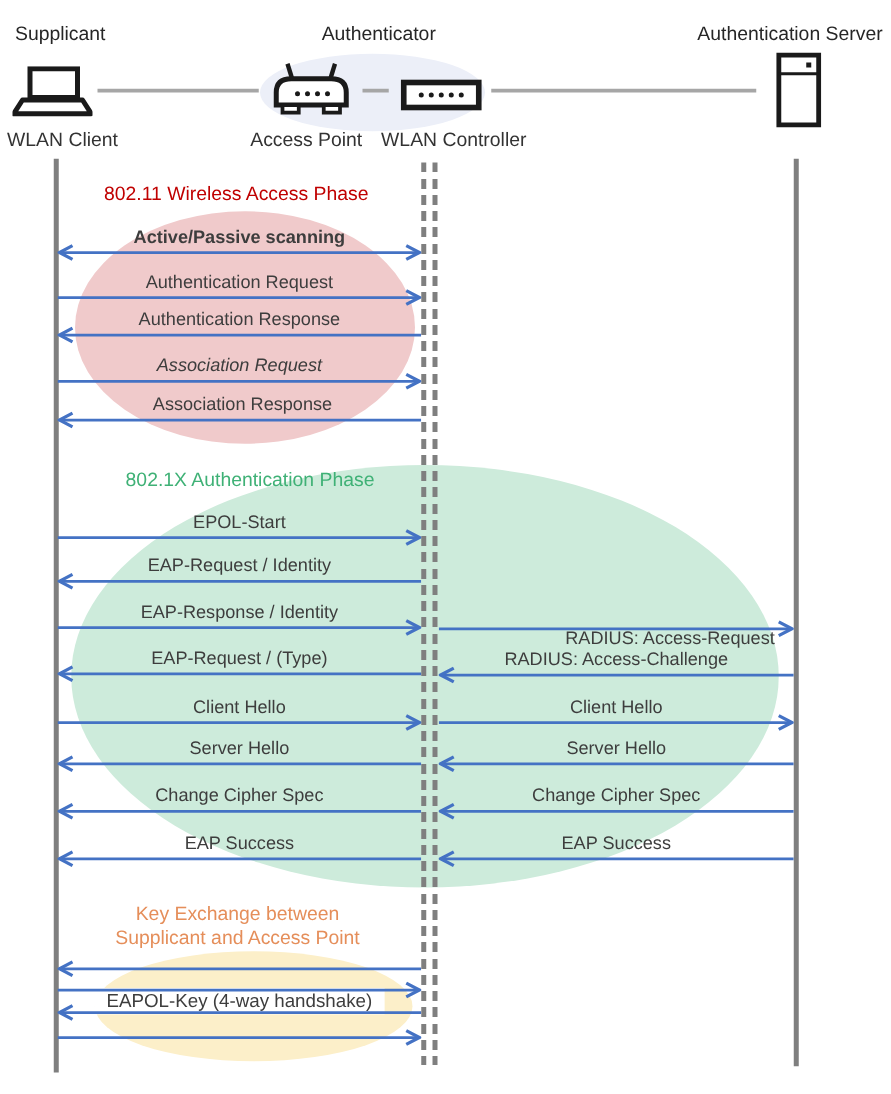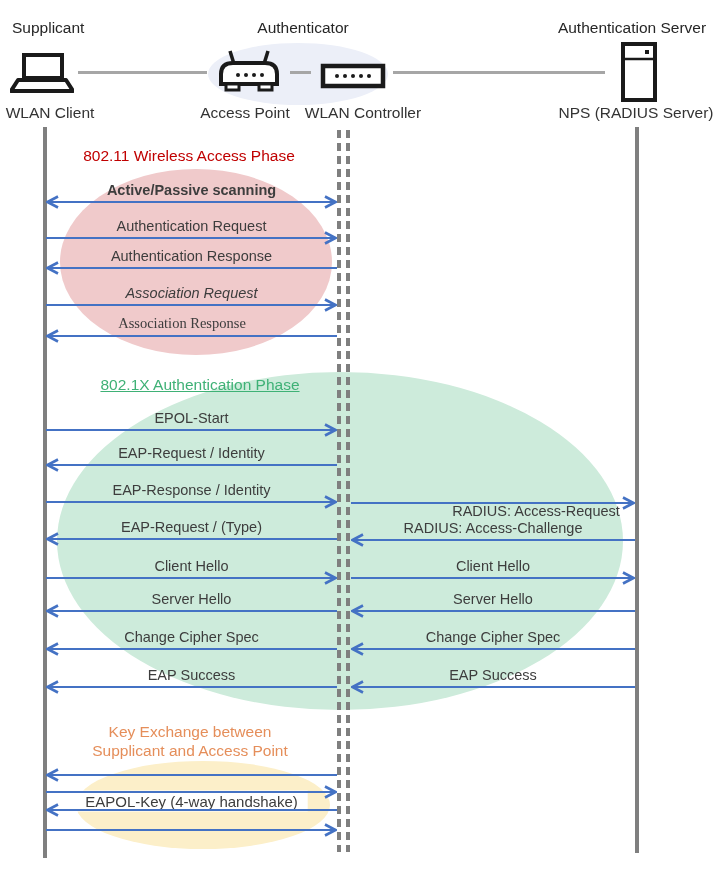--- a/index.html
+++ b/index.html
@@ -66,28 +66,27 @@
 
   <svg class="icon" style="left:621px;top:42px;" width="36" height="60" viewBox="0 0 36 60">
     <rect x="2" y="2" width="32" height="56" fill="#fff" stroke="#1A1A1A" stroke-width="4"></rect>
     <line x1="2" y1="17" x2="34" y2="17" stroke="#1A1A1A" stroke-width="2.5"></line>
     <rect x="24" y="8" width="4" height="4" fill="#1A1A1A"></rect>
   </svg>
 
   <div class="node-label" style="left:50px;top:104px;">WLAN Client</div>
   <div class="node-label" style="left:245px;top:104px;">Access Point</div>
   <div class="node-label" style="left:363px;top:104px;">WLAN Controller</div>
-  <div class="node-label" style="left:636px;top:104px;">NPS (RADIUS Server)</div>
 
   <div class="ellipse" style="left:60px;top:169px;width:272px;height:186px;background:#F0CACB;"></div>
   <div class="ellipse" style="left:57px;top:372px;width:566px;height:338px;background:#CDEBDB;"></div>
   <div class="ellipse" style="left:76px;top:761px;width:254px;height:88px;background:#FCEFC9;"></div>
 
   <div class="phase-title" style="left:189px;top:156px;color:#C00000;">802.11 Wireless Access Phase</div>
-  <div class="phase-title" style="left:200px;top:385px;color:#3FB176;text-decoration:underline;">802.1X Authentication Phase</div>
+  <div class="phase-title" style="left:200px;top:385px;color:#3FB176;">802.1X Authentication Phase</div>
   <div class="phase-title" style="left:190px;top:741px;color:#E58E5A;line-height:19px;">
     <div>Key Exchange between</div>
     <div>Supplicant and Access Point</div>
   </div>
 
   <div class="lifeline" style="left:43px;top:127px;height:731px;"></div>
   <div class="lifeline-dashed" style="left:337px;top:130px;height:722px;"></div>
   <div class="lifeline-dashed" style="left:346px;top:130px;height:722px;"></div>
   <div class="lifeline" style="left:635px;top:127px;height:726px;"></div>
 
@@ -120,21 +119,21 @@
           <path d="M 279 2.5 L 289.5 8 L 279 13.5" stroke="#4472C4"></path>
         </svg>
       </div>
       <div class="msg-label" style="left: 191.5px; top: 301px; font-style: italic;">Association Request</div>
       <div class="arrow" style="left: 46px; top: 328px; width: 291px;">
         <svg width="291" height="16">
           <line x1="3" y1="8" x2="291" y2="8" stroke="#4472C4"></line>
           <path d="M 12 2.5 L 1.5 8 L 12 13.5" stroke="#4472C4"></path>
         </svg>
       </div>
-      <div class="msg-label" style="left: 182px; top: 332px; font-family: Liberation Serif, serif;">Association Response</div>
+      <div class="msg-label" style="left: 194px; top: 332px;">Association Response</div>
       <div class="arrow" style="left: 46px; top: 422px; width: 291px;">
         <svg width="291" height="16">
           <line x1="0" y1="8" x2="288" y2="8" stroke="#4472C4"></line>
           <path d="M 279 2.5 L 289.5 8 L 279 13.5" stroke="#4472C4"></path>
         </svg>
       </div>
       <div class="msg-label" style="left: 191.5px; top: 426px;">EPOL-Start</div>
       <div class="arrow" style="left: 46px; top: 457px; width: 291px;">
         <svg width="291" height="16">
           <line x1="3" y1="8" x2="291" y2="8" stroke="#4472C4"></line>

